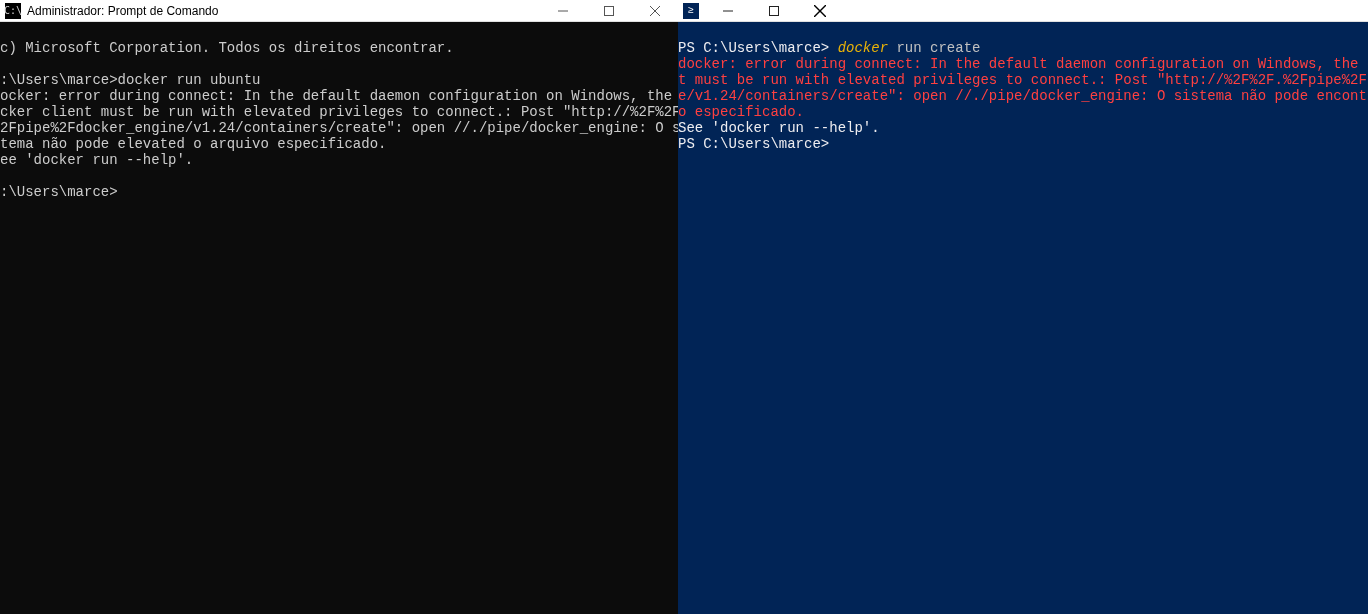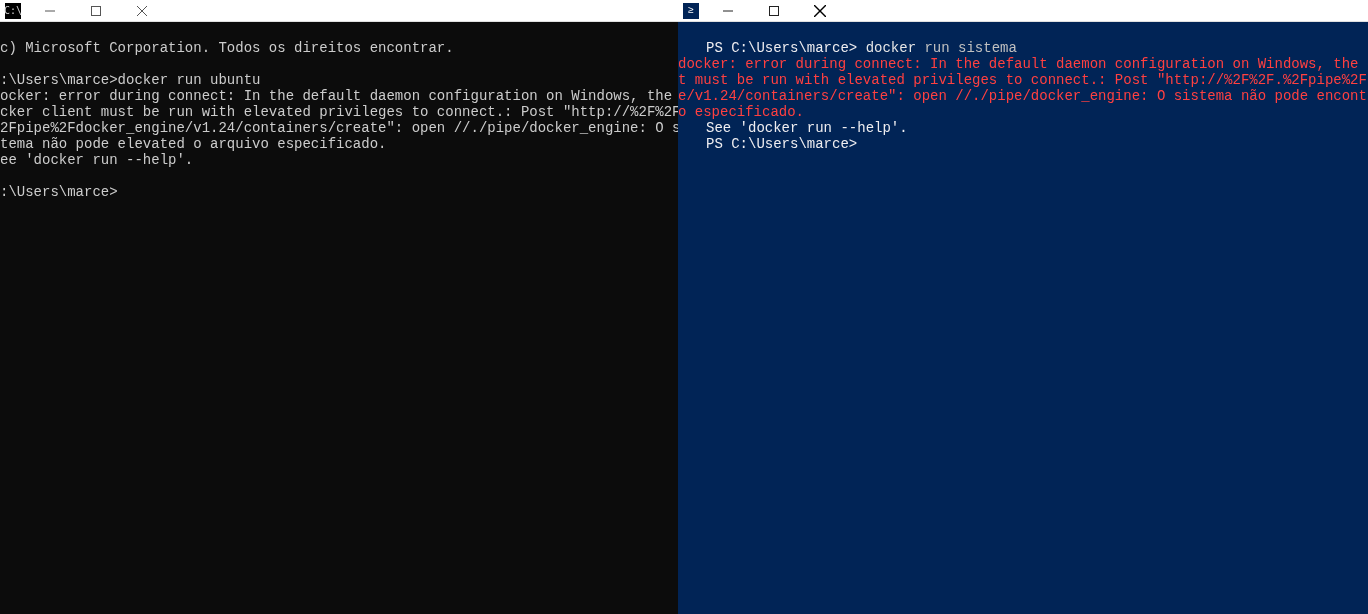--- a/index.html
+++ b/index.html
@@ -74,31 +74,32 @@
     }
     .cmd .terminal {
       background: #0c0c0c;
       color: #cccccc;
     }
     .ps .terminal {
       background: #012456;
       color: #eeedf0;
     }
     .prompt-line span { white-space: pre; }
-    .ps .yellow { color: #e5e5e5; }
+    .ps .yellow { color: #eab308; font-style: italic; }
     .ps .red { color: #ff4040; }
     .ps .gray { color: #c0c0c0; }
-    .ps .white { color: #eeedf0; padding-left: 28px; }
+    .ps .white { color: #eeedf0; }
   </style>
 </head>
 <body>
 
 <div class="window cmd">
   <div class="titlebar">
     <span class="title-icon">C:\</span>
+    <span class="title-text">Administrador: Prompt de Comando</span>
     <div class="win-controls">
       <div class="win-btn">
         <svg width="10" height="10" viewBox="0 0 10 10">
             <line x1="0" y1="5" x2="10" y2="5" stroke="#555" stroke-width="1"></line>
           </svg>
       </div>
       <div class="win-btn">
         <svg width="10" height="10" viewBox="0 0 10 10">
             <rect x="0.5" y="0.5" width="9" height="9" fill="none" stroke="#555" stroke-width="1"></rect>
           </svg>
@@ -141,21 +142,21 @@
       </div>
       <div class="win-btn">
         <svg width="12" height="12" viewBox="0 0 10 10">
             <line x1="0" y1="0" x2="10" y2="10" stroke="#000" stroke-width="1.2"></line>
             <line x1="10" y1="0" x2="0" y2="10" stroke="#000" stroke-width="1.2"></line>
           </svg>
       </div>
     </div>
   </div>
   <div class="terminal">
-<span class="prompt-line"><span class="white">PS C:\Users\marce&gt; </span><span class="yellow">docker </span><span class="gray">run sistema</span></span>
+<span class="prompt-line"><span class="white">PS C:\Users\marce&gt; </span><span class="yellow">docker </span><span class="gray">run create</span></span>
 <span class="red">docker: error during connect: In the default daemon configuration on Windows, the docker clien</span>
 <span class="red">t must be run with elevated privileges to connect.: Post "http://%2F%2F.%2Fpipe%2Fdocker_engin</span>
 <span class="red">e/v1.24/containers/create": open //./pipe/docker_engine: O sistema não pode encontrar o arquiv</span>
 <span class="red">o especificado.</span>
 <span class="white">See 'docker run --help'.</span>
 <span class="white">PS C:\Users\marce&gt;</span>
   </div>
 </div>
 
 </body></html>

